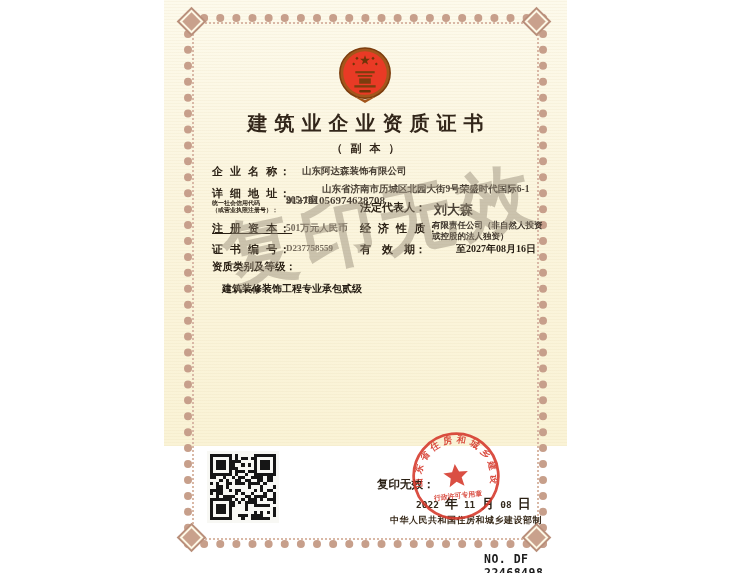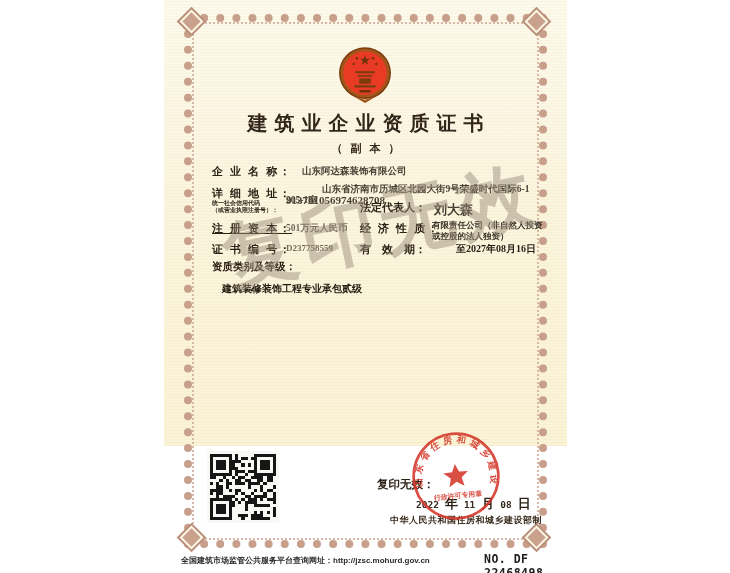--- a/index.html
+++ b/index.html
@@ -590,16 +590,15 @@
     <span class="date-num">2022</span>
     <span class="date-unit">年</span>
     <span class="date-num">11</span>
     <span class="date-unit">月</span>
     <span class="date-num">08</span>
     <span class="date-unit">日</span>
   </div>
 
   <div class="abs maker">中华人民共和国住房和城乡建设部制</div>
 
-  <div class="abs footer-query">全国建筑市场监管公共服务平台查询网址：http://jzsc.mohurd.gov.cn</div>
   <div class="abs footer-serial">NO. DF  22468498</div>
 
 </div>
 
 </body></html>

